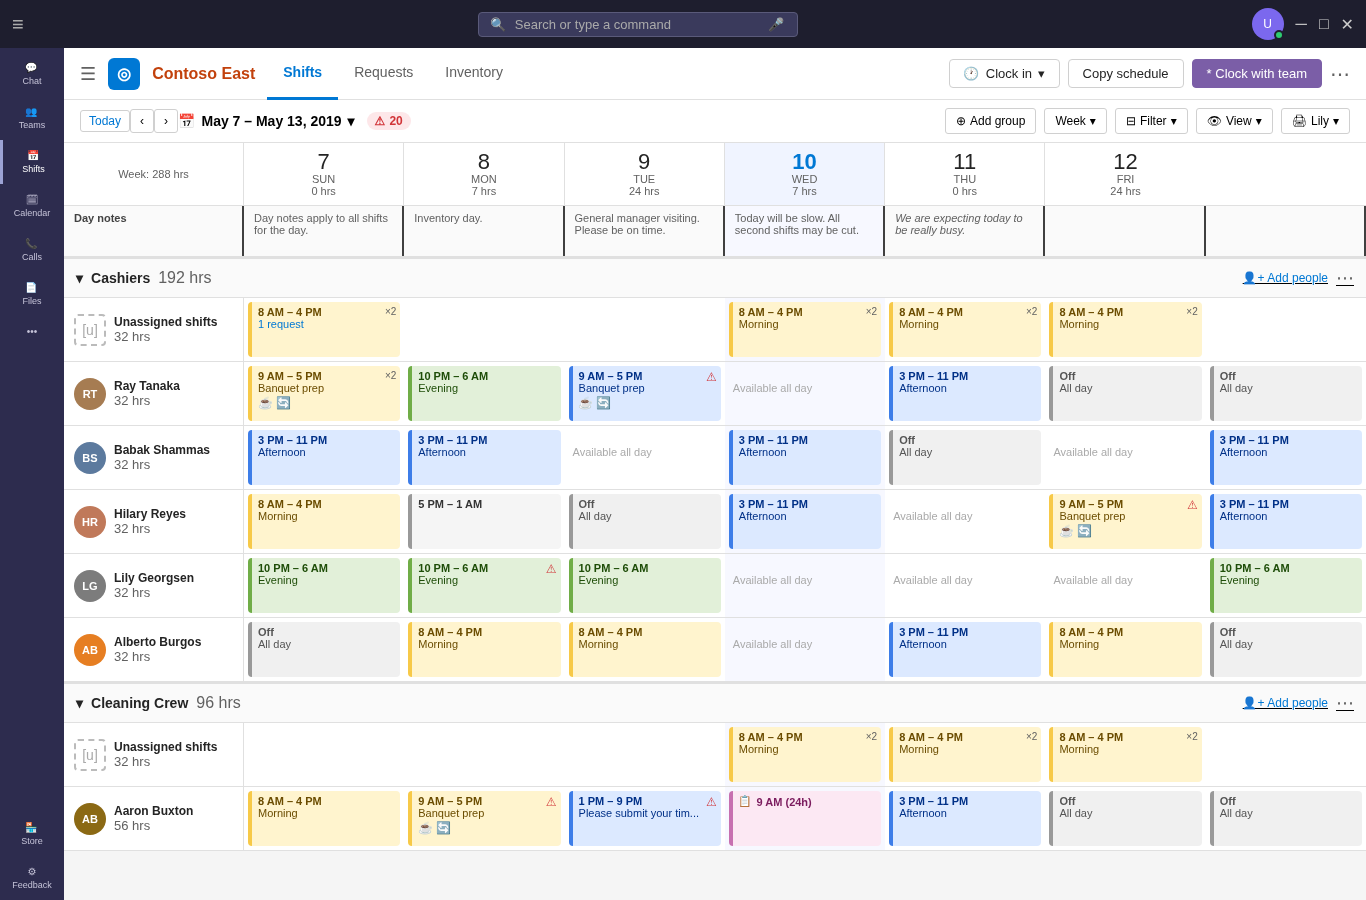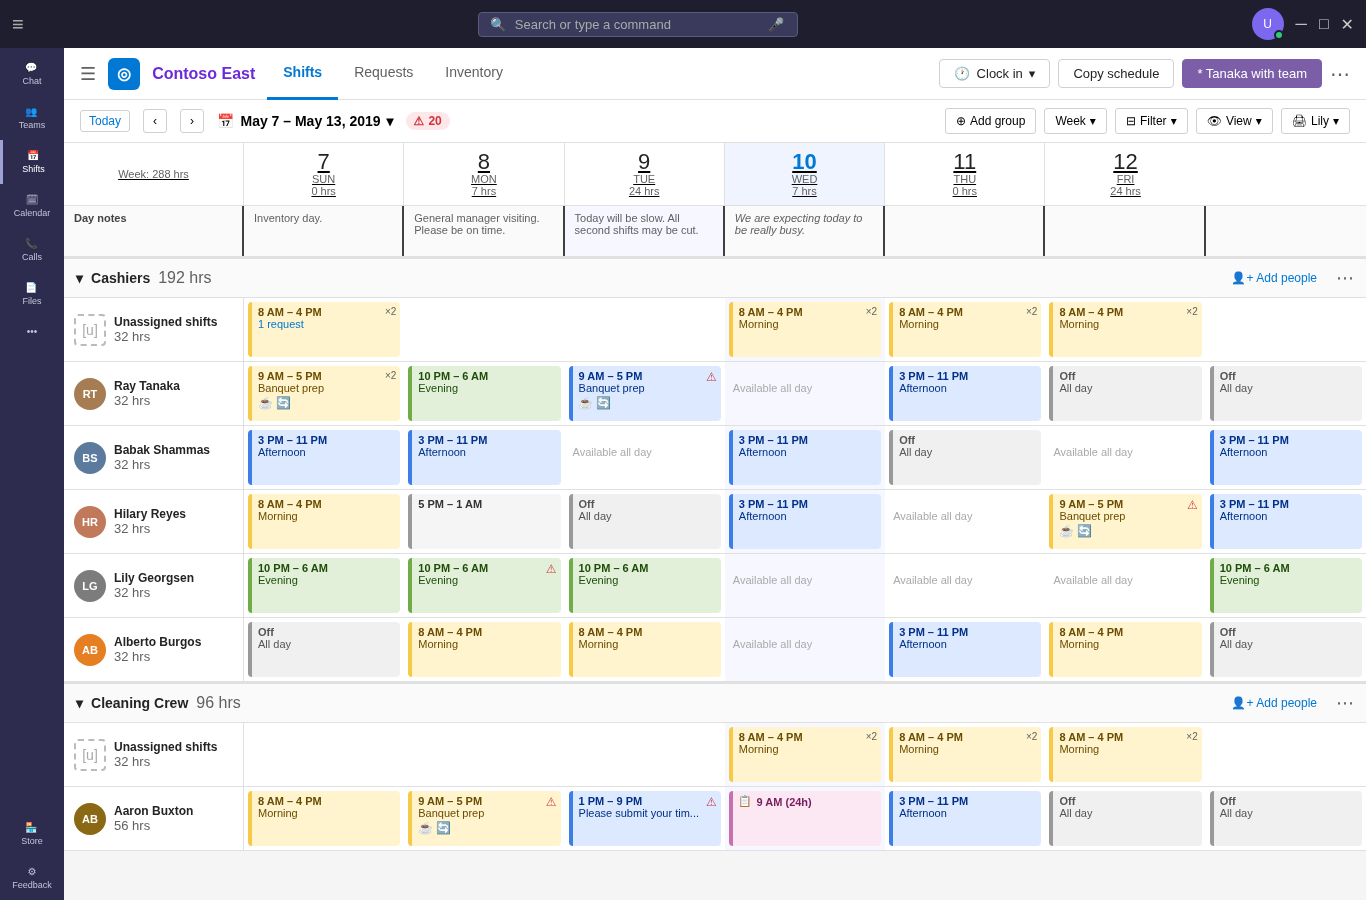--- a/index.html
+++ b/index.html
@@ -20,63 +20,63 @@
     .avatar { width: 32px; height: 32px; border-radius: 50%; background: #7b68ee; display: flex; align-items: center; justify-content: center; color: white; font-size: 12px; position: relative; }
     .avatar-dot { width: 10px; height: 10px; background: #2ecc71; border-radius: 50%; position: absolute; bottom: 0; right: 0; border: 2px solid #1e1e2e; }
 
     
     .main { flex: 1; display: flex; flex-direction: column; margin-top: 48px; overflow: hidden; }
 
     
     .app-header { background: white; padding: 0 16px; height: 52px; display: flex; align-items: center; justify-content: space-between; border-bottom: 1px solid #e0e0e0; flex-shrink: 0; }
     .app-header-left { display: flex; align-items: center; gap: 12px; }
     .app-icon { width: 32px; height: 32px; background: #0078d4; border-radius: 6px; display: flex; align-items: center; justify-content: center; color: white; font-size: 14px; font-weight: bold; }
-    .app-title { font-size: 16px; font-weight: 600; color: #6d28d9; }
+    .app-title { font-size: 16px; font-weight: 600; color: #c2410c; }
     .app-nav { display: flex; gap: 0; }
     .app-nav-item { padding: 0 16px; height: 52px; display: flex; align-items: center; font-size: 14px; color: #616161; cursor: pointer; border-bottom: 3px solid transparent; }
     .app-nav-item.active { color: #0078d4; border-bottom-color: #0078d4; font-weight: 600; }
     .app-header-right { display: flex; align-items: center; gap: 8px; }
     .btn { padding: 6px 14px; border-radius: 4px; border: 1px solid #d0d0d0; background: white; cursor: pointer; font-size: 13px; display: flex; align-items: center; gap: 6px; color: #242424; white-space: nowrap; }
     .btn-primary { background: #7b5ea7; color: white; border-color: #7b5ea7; }
     .hamburger { font-size: 18px; cursor: pointer; color: #616161; }
 
     
     .schedule-header { background: white; padding: 8px 16px; display: flex; align-items: center; gap: 12px; border-bottom: 1px solid #e0e0e0; flex-shrink: 0; }
-    .date-nav { display: flex; align-items: center; gap: 13px; }
+    .date-nav { display: flex; align-items: center; gap: 0; }
     .nav-btn { background: none; border: 1px solid #d0d0d0; border-radius: 3px; width: 24px; height: 24px; cursor: pointer; display: flex; align-items: center; justify-content: center; font-size: 12px; }
     .date-range { font-size: 14px; font-weight: 600; display: flex; align-items: center; gap: 6px; cursor: pointer; }
     .warning-badge { background: #fde7e9; color: #d13438; border-radius: 12px; padding: 2px 8px; font-size: 12px; display: flex; align-items: center; gap: 4px; font-weight: 600; }
     .schedule-header-right { margin-left: auto; display: flex; align-items: center; gap: 8px; }
     .dropdown-btn { padding: 5px 10px; border-radius: 3px; border: 1px solid #d0d0d0; background: white; cursor: pointer; font-size: 12px; display: flex; align-items: center; gap: 4px; }
 
     
     .schedule-container { flex: 1; overflow-y: auto; overflow-x: hidden; background: #f5f5f5; }
     .schedule-grid { display: flex; flex-direction: column; background: white; }
 
     
-    .col-header-row { display: grid; grid-template-columns: 180px repeat(7, 1fr); border-bottom: 1px solid #e0e0e0; background: white; position: sticky; top: 0; z-index: 10; text-decoration: underline; }
+    .col-header-row { display: grid; grid-template-columns: 180px repeat(7, 1fr); border-bottom: 1px solid #e0e0e0; background: white; position: sticky; top: 0; z-index: 10; }
     .col-header { padding: 8px 10px; border-right: 1px solid #e0e0e0; text-align: center; }
     .col-header .day-num { font-size: 22px; font-weight: 300; color: #242424; line-height: 1; }
     .col-header .day-name { font-size: 11px; color: #616161; text-transform: uppercase; }
     .col-header .day-hours { font-size: 11px; color: #616161; }
     .col-header.today { background: #f0f4ff; }
     .col-header.today .day-num { color: #0078d4; font-weight: 600; }
     .week-label { display: flex; flex-direction: column; justify-content: center; padding: 8px 10px; }
 
     
     .day-notes-row { display: grid; grid-template-columns: 180px repeat(7, 1fr); border-bottom: 1px solid #e0e0e0; background: #fafafa; }
     .day-note-cell { padding: 6px 10px; border-right: 2px solid #404040; font-size: 11px; color: #616161; min-height: 50px; }
     .day-note-label { font-weight: 600; color: #424242; font-size: 11px; }
     .italic-note { font-style: italic; }
 
     
     .group-header { display: flex; align-items: center; padding: 8px 12px; background: #fafafa; border-bottom: 1px solid #e0e0e0; border-top: 2px solid #e0e0e0; }
     .group-name { font-size: 14px; font-weight: 700; color: #242424; display: flex; align-items: center; gap: 8px; }
     .group-hrs { font-size: 16px; color: #616161; font-weight: normal; }
-    .group-actions { margin-left: auto; display: flex; align-items: center; gap: 19px; }
+    .group-actions { margin-left: auto; display: flex; align-items: center; gap: 8px; text-decoration: underline; }
     .add-people-btn { font-size: 12px; color: #0078d4; cursor: pointer; display: flex; align-items: center; gap: 4px; border: none; background: none; }
 
     
     .person-row { display: grid; grid-template-columns: 180px repeat(7, 1fr); border-bottom: 1px solid #e0e0e0; min-height: 64px; }
     .person-cell { padding: 6px 10px; border-right: 1px solid #e0e0e0; display: flex; flex-direction: column; justify-content: center; }
     .person-info { display: flex; align-items: center; gap: 8px; }
     .person-avatar { width: 32px; height: 32px; border-radius: 50%; display: flex; align-items: center; justify-content: center; font-size: 11px; font-weight: 700; color: white; flex-shrink: 0; }
     .person-name { font-size: 12px; font-weight: 600; color: #242424; }
     .person-hrs { font-size: 13px; color: #616161; }
     .unassigned-icon { width: 32px; height: 32px; border: 2px dashed #bbb; border-radius: 4px; display: flex; align-items: center; justify-content: center; color: #aaa; font-size: 14px; }
@@ -187,21 +187,21 @@
         <div class="app-nav-item">Inventory</div>
       </nav>
     </div>
     <div class="app-header-right">
       <button class="btn">
         <span>🕐</span>
         <span>Clock in</span>
         <span>▾</span>
       </button>
       <button class="btn">Copy schedule</button>
-      <button class="btn btn-primary">* Tanaka with team</button>
+      <button class="btn btn-primary">* Clock with team</button>
       <span style="font-size:20px;cursor:pointer;color:#616161;">⋯</span>
     </div>
   </div>
 
   <div class="schedule-header">
     <div class="date-nav">
       <span style="font-size:12px;color:#0078d4;cursor:pointer;border:1px solid #d0d0d0;padding:3px 8px;border-radius:3px;">Today</span>
       <button class="nav-btn">‹</button>
       <button class="nav-btn">›</button>
       <div class="date-range">
@@ -278,20 +278,23 @@
           <div class="day-name">Fri</div>
           <div class="day-hours">24 hrs</div>
         </div>
       </div>
 
       <div class="day-notes-row">
         <div class="day-note-cell">
           <span class="day-note-label">Day notes</span>
         </div>
         <div class="day-note-cell">
+          <span>Day notes apply to all shifts for the day.</span>
+        </div>
+        <div class="day-note-cell">
           <span>Inventory day.</span>
         </div>
         <div class="day-note-cell">
           <span>General manager visiting. Please be on time.</span>
         </div>
         <div class="day-note-cell today-col">
           <span>Today will be slow. All second shifts may be cut.</span>
         </div>
         <div class="day-note-cell">
           <span class="italic-note">We are expecting today to be really busy.</span>

